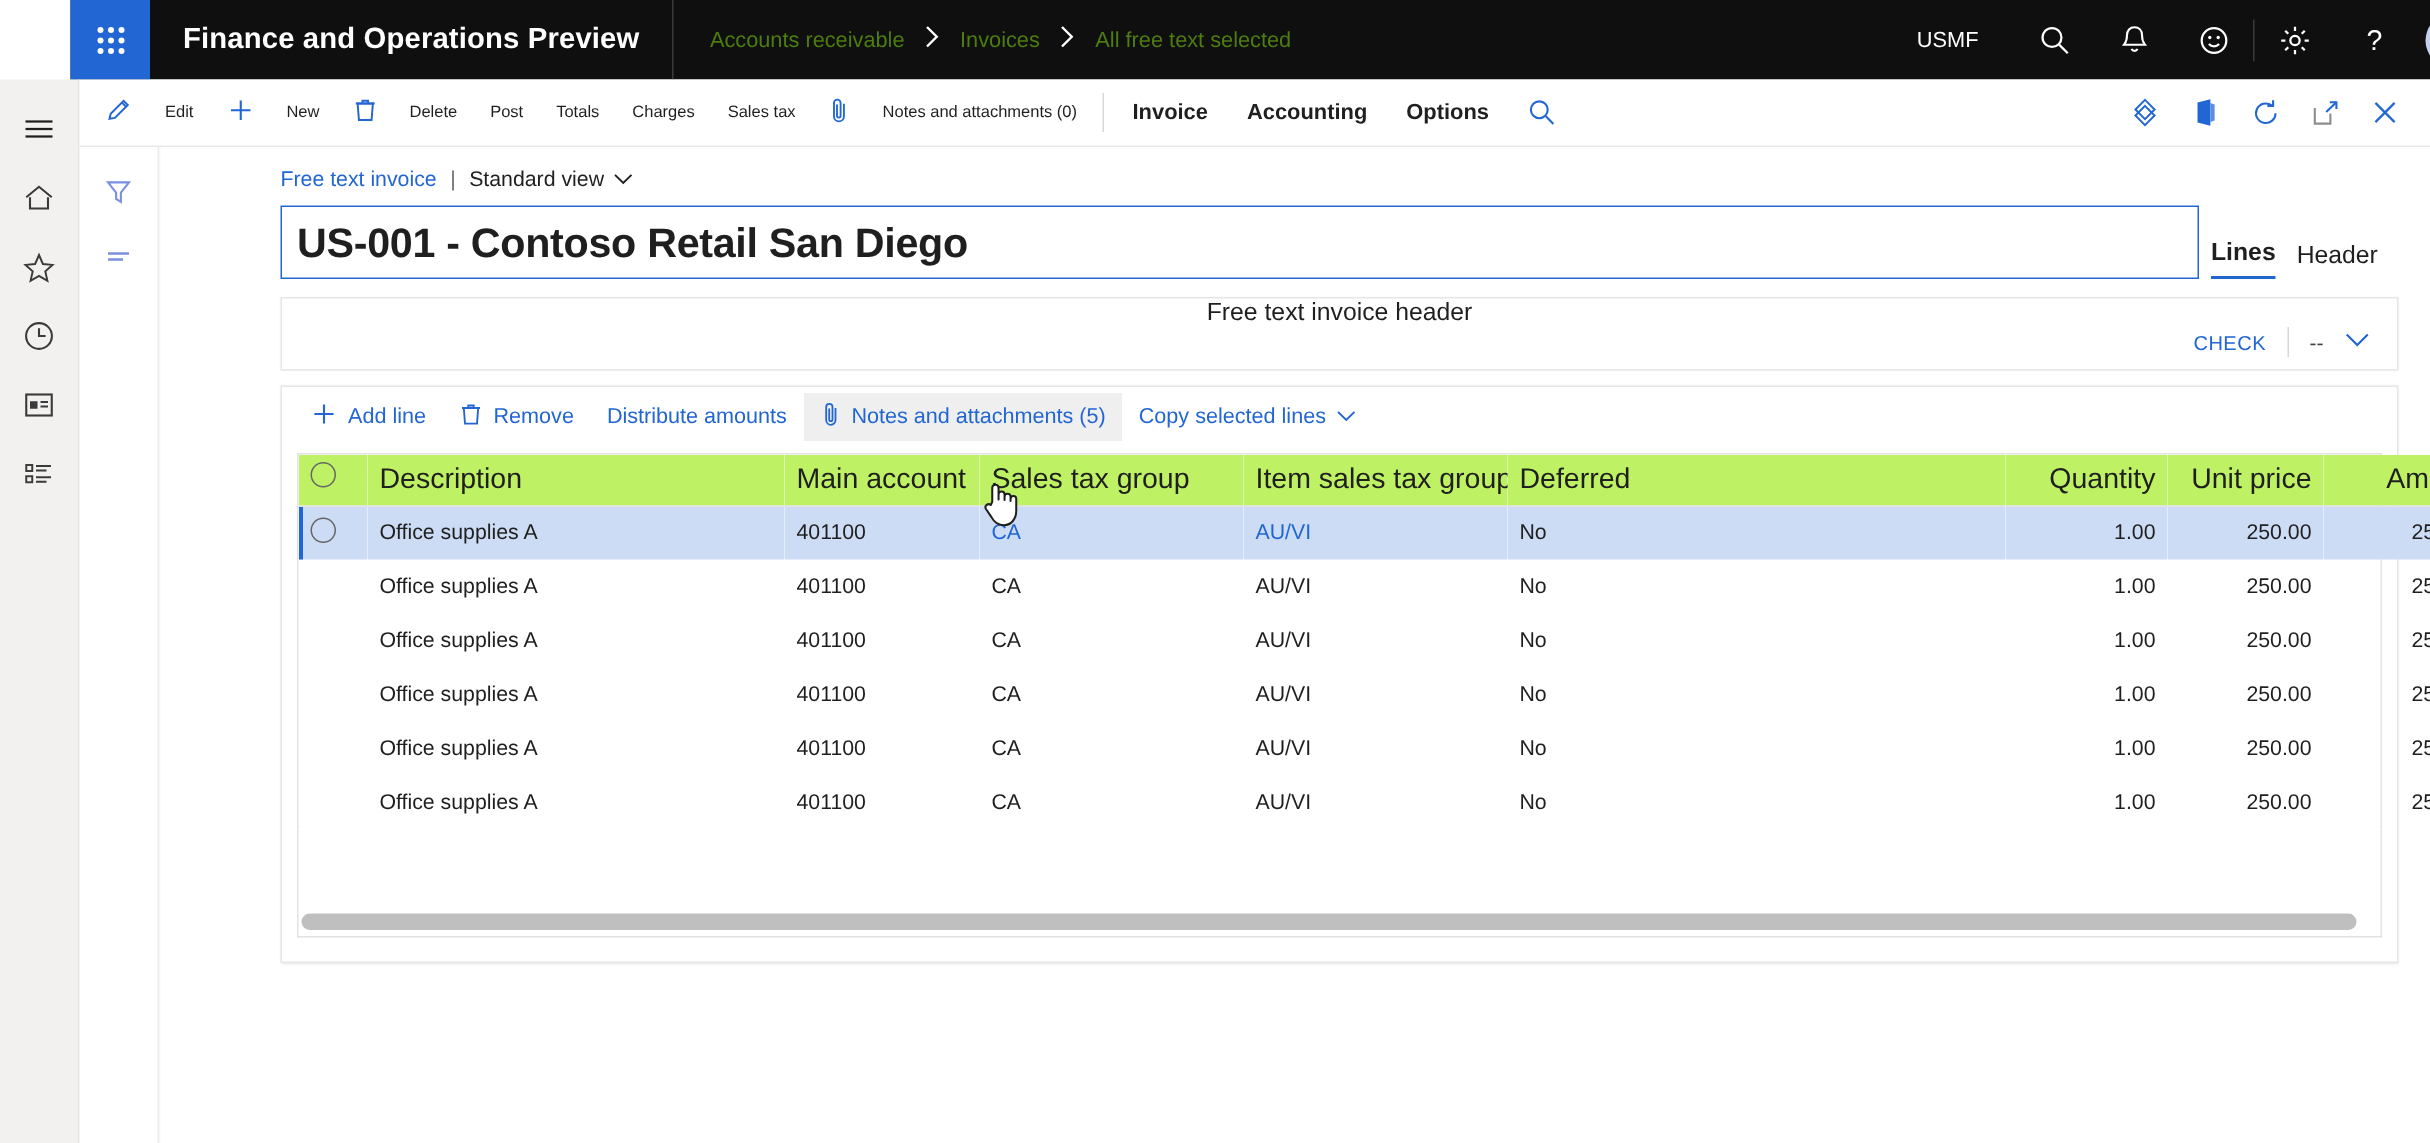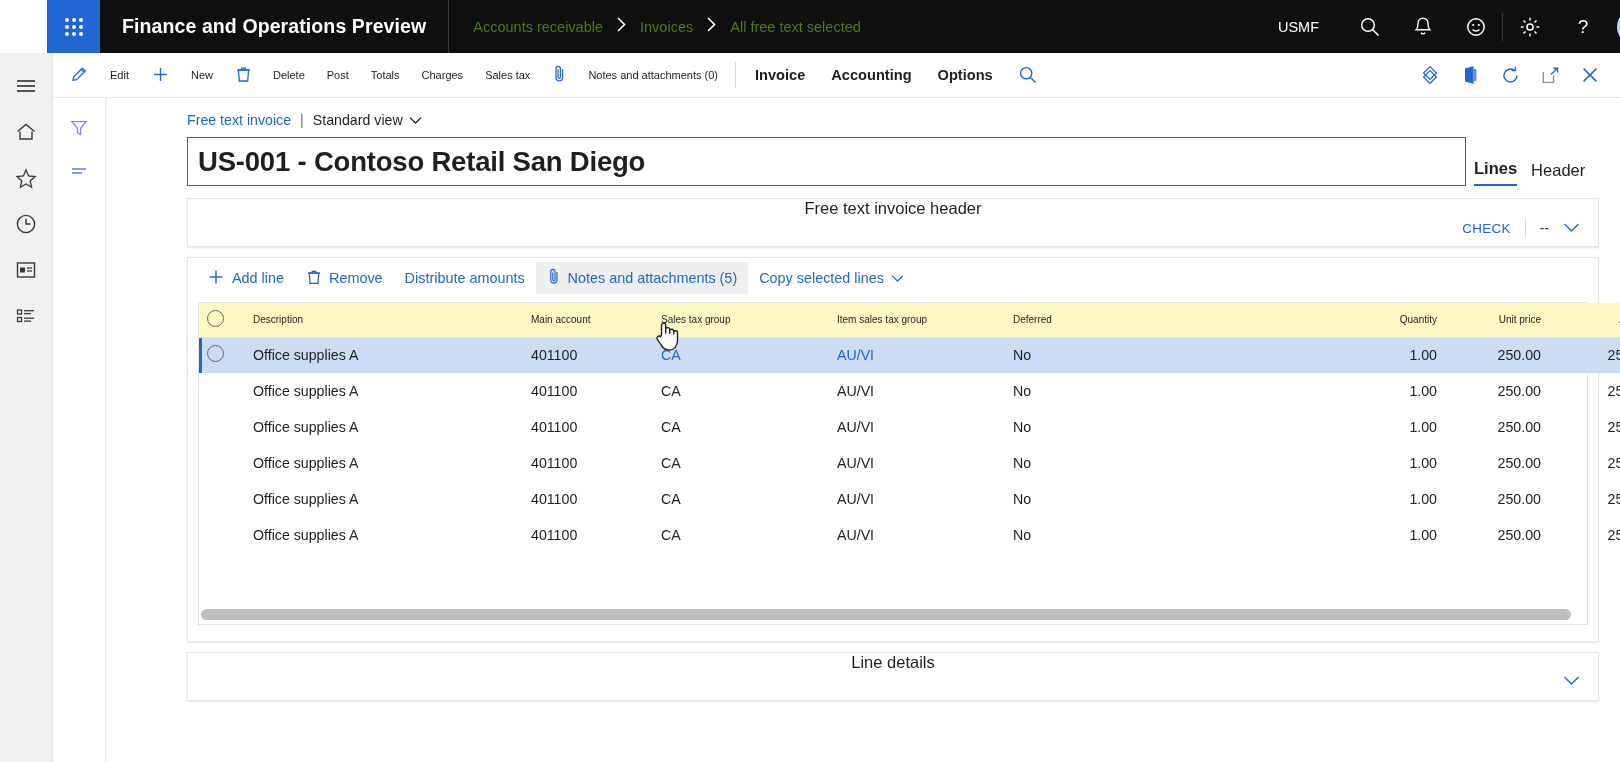--- a/index.html
+++ b/index.html
@@ -142,22 +142,22 @@
   .gb-btn {
     display: flex; align-items: center; gap: 7px; height: 32px; padding: 0 11px;
     color: #2266d3; font-size: 14.4px; cursor: pointer; white-space: nowrap; justify-content: space-between;
   }
   .gb-btn.hovered { background: #efefef; }
 
   
   .gridwrap { margin: 4px 10px 0 10px; border: 1px solid #e2e2e2; border-bottom: none; }
   .grid { width: 100%; border-collapse: collapse; table-layout: fixed; }
   .grid th {
-    height: 34px; font-size: 10px; font-weight: normal; color: #1f1f1f;
-    text-align: left; border-bottom: 1px solid #e2e2e2; background: #fef9c3;
+    height: 34px; font-size: 19px; font-weight: normal; color: #1f1f1f;
+    text-align: left; border-bottom: 1px solid #e2e2e2; background: #bef264;
     padding: 0 8px; white-space: nowrap; overflow: hidden;
   }
   .grid td {
     height: 36px; font-size: 14.2px; color: #1f1f1f; padding: 0 8px;
     white-space: nowrap; overflow: hidden;
   }
   .grid th.num, .grid td.num { text-align: right; }
   .col-sel { width: 46px; }
   .col-desc { width: 278px; }
   .col-acct { width: 130px; }
@@ -627,32 +627,20 @@
             </tbody>
           </table>
         </div>
         <div class="gridbody-spacer"></div>
         <div class="hscroll-area">
           <div class="hscroll"></div>
         </div>
         <div class="grid-footer-pad"></div>
       </div>
 
-      <div class="card details-card">
-        <div class="sec-hd">
-          <span class="sec-title">Line details</span>
-          <span class="sec-right">
-            <span class="chev">
-              <svg width="17" height="11" viewBox="0 0 17 11">
-                  <path d="M1.5 2 L8.5 9 L15.5 2" stroke="#2266d3" stroke-width="1.4" fill="none"></path>
-                </svg>
-            </span>
-          </span>
-        </div>
-      </div>
 
     </div>
   </div>
 </div>
 
 <div class="cursor">
   <svg width="26" height="32" viewBox="0 0 26 32">
     <path d="M7.5 14.5 V5.2 a2.1 2.1 0 0 1 4.2 0 V13 V9.6 a2 2 0 0 1 4 0 V13.4 V11.2 a2 2 0 0 1 4 0 V14 V12.6 a1.9 1.9 0 0 1 3.8 0 V20.5 c0 5.4-3.3 9.6-8.2 9.6 -4.5 0-6.6-2.1-8.2-5.2 L3.2 19.2 a2.1 2.1 0 0 1 3.3-2.5 Z" fill="#ffffff" stroke="#1f1f1f" stroke-width="1.35" stroke-linejoin="round"></path>
   </svg>
 </div>

